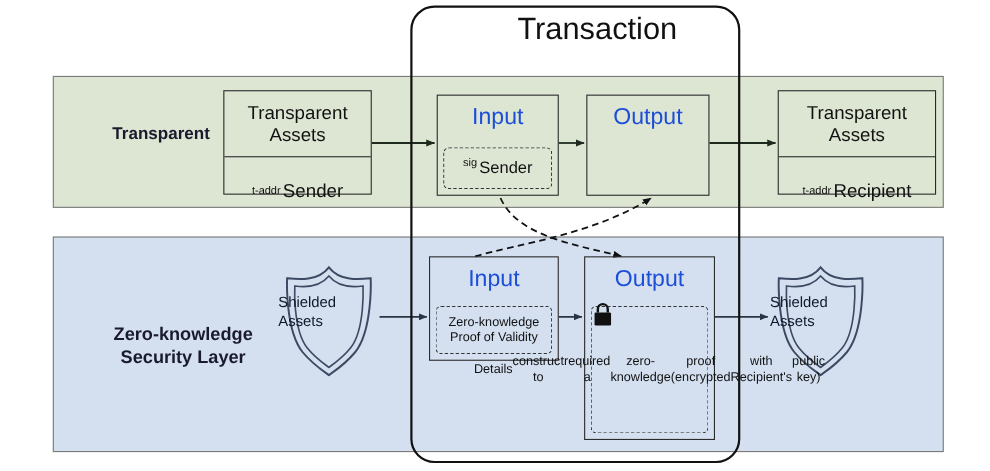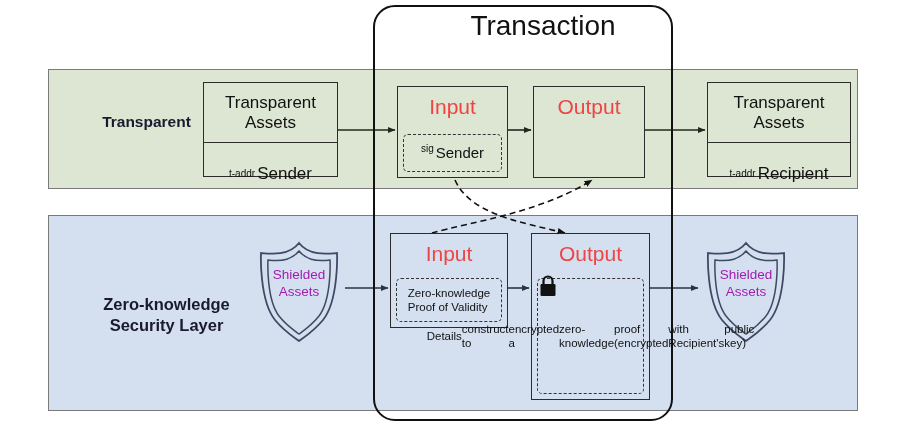--- a/index.html
+++ b/index.html
@@ -49,29 +49,29 @@
 
   
   .box {
     border: 1px solid #2b2b2b;
     background: transparent;
   }
   .box-title {
     position: absolute;
     left: 0; right: 0;
     text-align: center;
-    color: #ef4444;
+    color: #1d4ed8;
   }
   .dashed {
     border: 1.5px dashed #333;
     border-radius: 5px;
     display: flex;
     align-items: center;
     justify-content: center;
-    text-align: left;
+    text-align: center;
     color: #111;
     line-height: 1.22;
     box-sizing: border-box;
   }
 
   
   .assets-box {
     border: 1.5px solid #2b2b2b;
   }
   .assets-top {
@@ -141,24 +141,23 @@
   }
 
   
   .shield-wrap { width: 92px; height: 104px; }
   #shield-left  { left: 253px; top: 240px; }
   #shield-right { left: 700px; top: 240px; }
   .shield-wrap svg { display: block; }
   .shield-text {
     position: absolute;
     left: 0; right: 0; top: 26px;
-    text-align: center;
     font-size: 13.5px;
     line-height: 1.28;
-    color: #a21caf;
+    color: #0f172a;
   }
 
   
   #lock-icon { left: 538px; top: 274px; width: 20px; height: 24px; }
 
   
   #connectors {
     left: 0; top: 0; width: 900px; height: 428px;
     pointer-events: none;
   }
@@ -282,21 +281,21 @@
       <div>Proof of Validity</div>
     </div>
   </div>
 
   <div class="abs box" id="z-output-box">
     <div class="box-title io-title">Output</div>
   </div>
   <div class="abs dashed" id="z-details">
     <div>Details</div>
     <div>construct to</div>
-    <div>encrypted a</div>
+    <div>required a</div>
     <div>zero-knowledge</div>
     <div>proof (encrypted</div>
     <div>with Recipient's</div>
     <div>public key)</div>
   </div>
 
   <div class="abs" id="lock-icon">
     <svg width="20" height="24" viewBox="0 0 20 24">
       <path d="M5.5 10 V7 a4.5 4.5 0 0 1 9 0 v3" fill="none" stroke="#111" stroke-width="2.2"></path>
       <rect x="2.5" y="10" width="15" height="12" rx="1.2" fill="#111"></rect>

